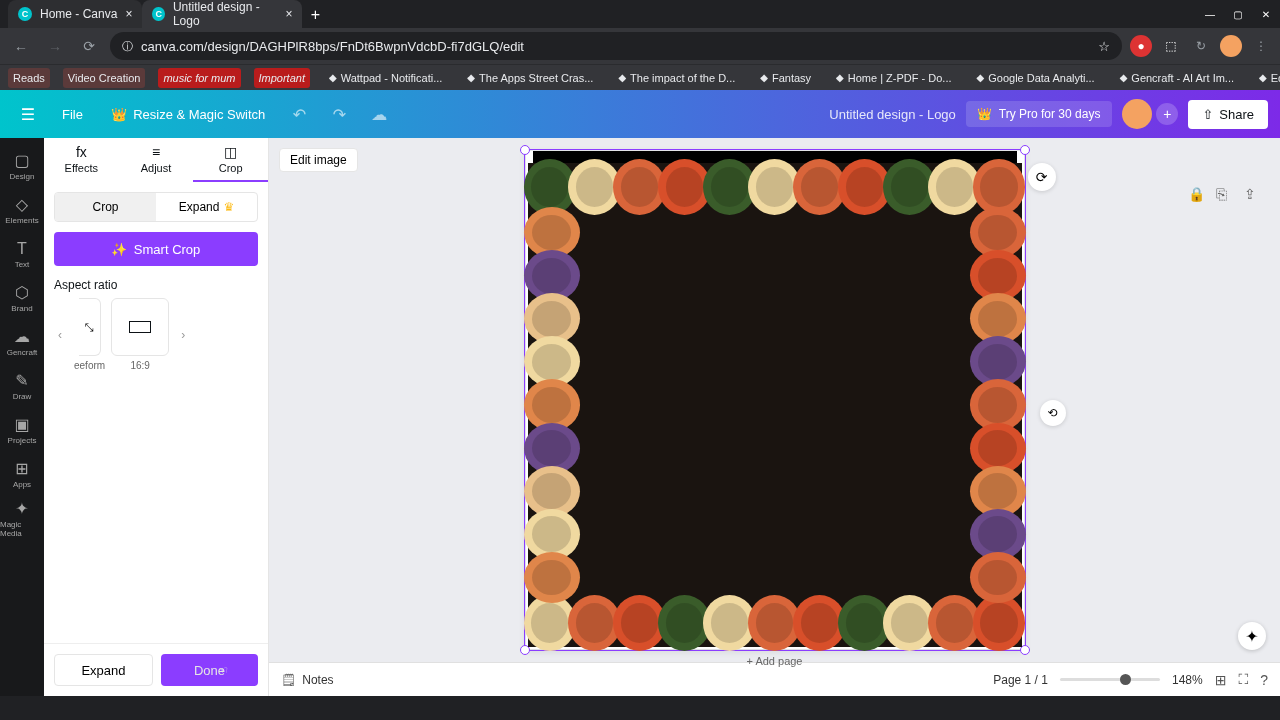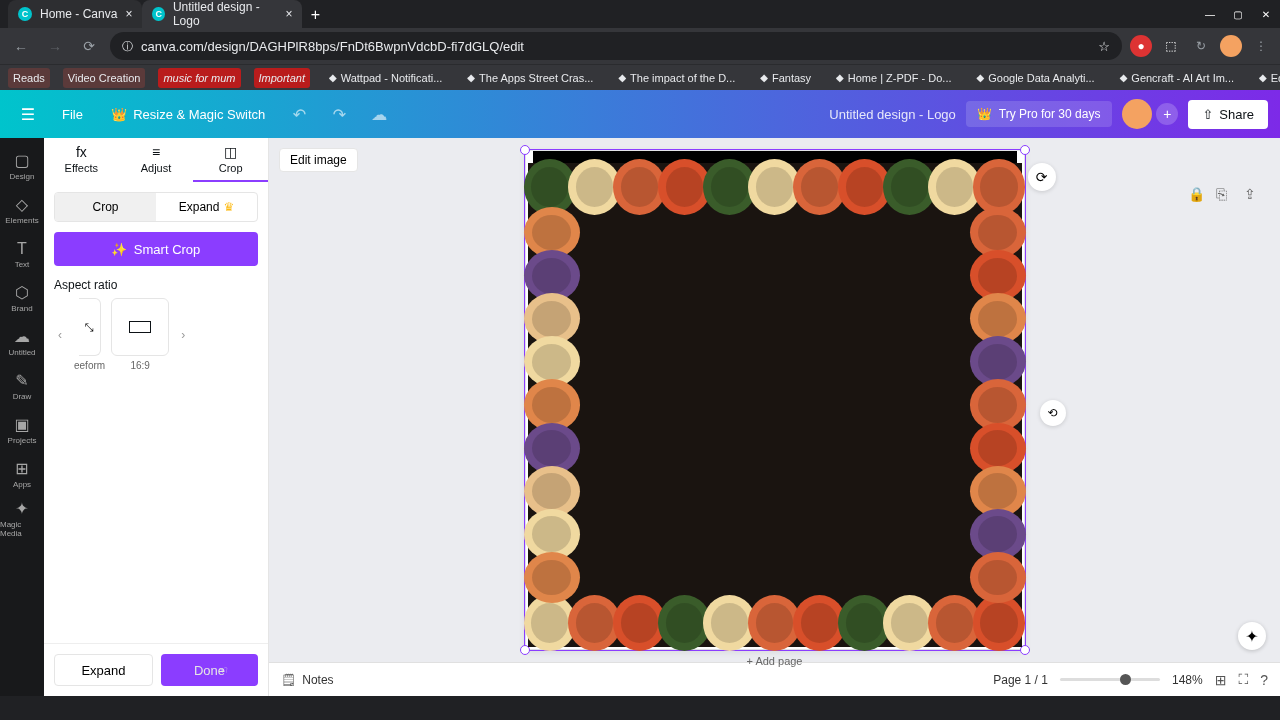--- a/index.html
+++ b/index.html
@@ -230,21 +230,21 @@
       <div class="rail-item">
         <span class="ri-icon">T</span>
         <span>Text</span>
       </div>
       <div class="rail-item">
         <span class="ri-icon">⬡</span>
         <span>Brand</span>
       </div>
       <div class="rail-item">
         <span class="ri-icon">☁</span>
-        <span>Untitled</span>
+        <span>Gencraft</span>
       </div>
       <div class="rail-item">
         <span class="ri-icon">✎</span>
         <span>Draw</span>
       </div>
       <div class="rail-item">
         <span class="ri-icon">▣</span>
         <span>Projects</span>
       </div>
       <div class="rail-item">

